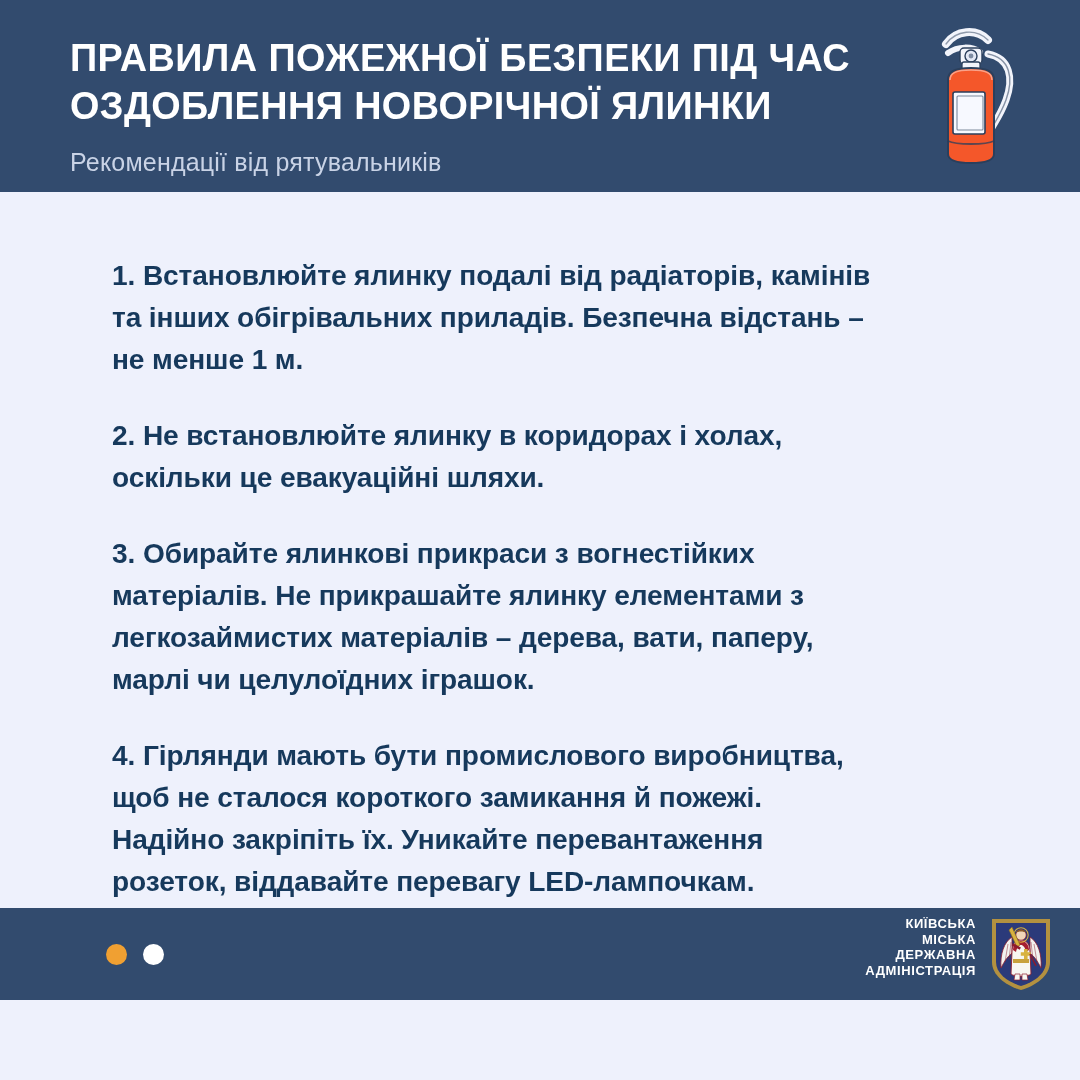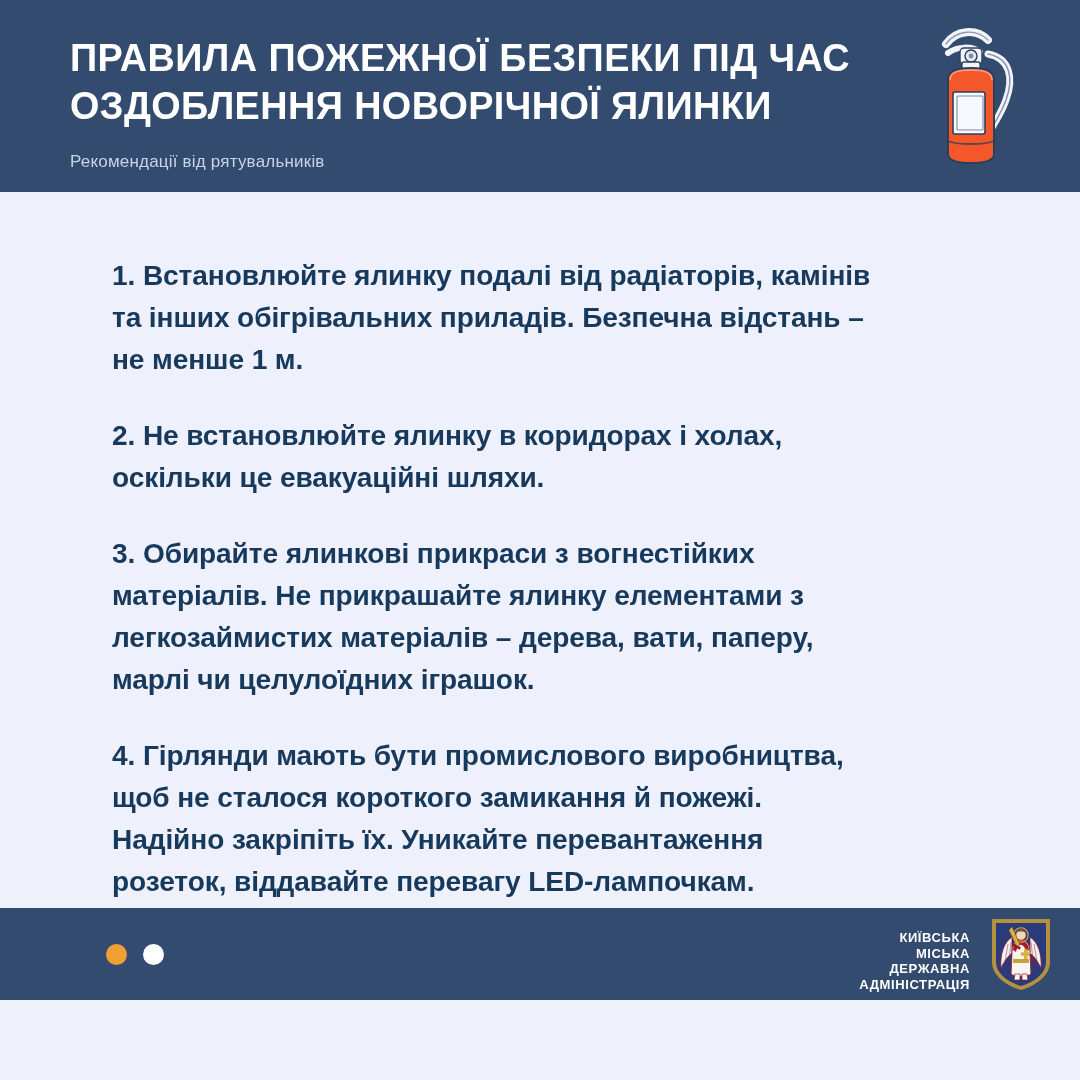--- a/index.html
+++ b/index.html
@@ -45,21 +45,21 @@
     transform: scaleX(0.97);
     transform-origin: left top;
   }
   .header-title .tline {
     display: block;
     white-space: nowrap;
   }
   .header-subtitle {
     margin: 20px 0 2px 0;
     color: #c9d3e6;
-    font-size: 17px;
+    font-size: 25px;
     line-height: 24px;
     font-weight: 400;
     letter-spacing: 0.2px;
   }
 
   
   .extinguisher {
     position: absolute;
     right: 58px;
     top: 22px;
@@ -117,22 +117,22 @@
   .dot {
     width: 21px;
     height: 21px;
     border-radius: 50%;
     background: #ffffff;
   }
   .dot.active { background: #f0a032; }
 
   .brand {
     display: flex;
-    align-items: flex-end;
-    gap: 20px;
+    align-items: flex-start;
+    gap: 14px;
   }
   .brand-text {
     text-align: right;
     color: #ffffff;
     font-size: 13px;
     line-height: 15.5px;
     font-weight: 700;
     letter-spacing: 0.6px;
     text-transform: uppercase;
   }

